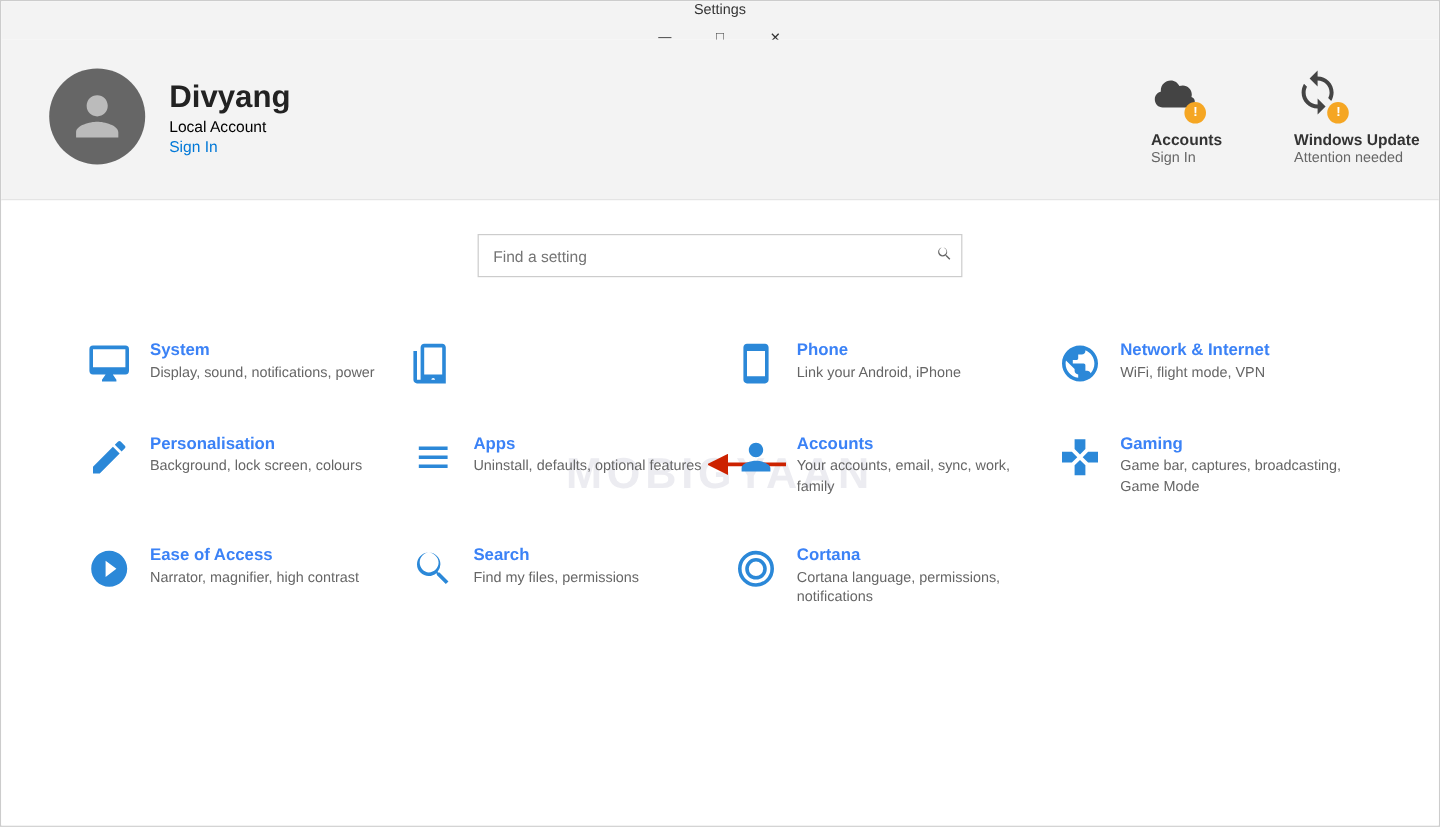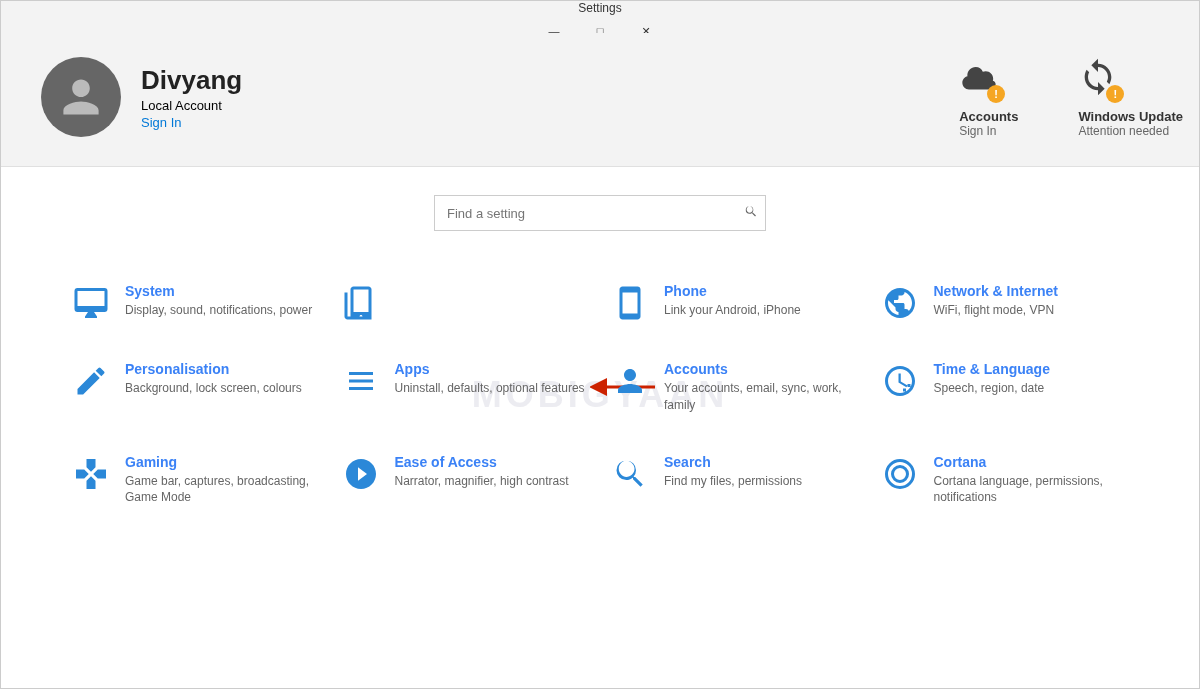--- a/index.html
+++ b/index.html
@@ -131,21 +131,21 @@
       background: #fff;
       flex: 1;
       display: flex;
       flex-direction: column;
       align-items: center;
       padding: 28px 60px 20px 60px;
       overflow-y: auto;
     }
     .search-bar {
       position: relative;
-      width: 332px;
+      width: 404px;
       margin-bottom: 36px;
     }
     .search-input {
       width: 100%;
       height: 36px;
       border: 1px solid #ccc;
       padding: 0 36px 0 12px;
       font-size: 13px;
       color: #555;
       outline: none;
@@ -363,31 +363,20 @@
             <svg viewBox="0 0 24 24">
                 <path d="M12 12c2.21 0 4-1.79 4-4s-1.79-4-4-4-4 1.79-4 4 1.79 4 4 4zm0 2c-2.67 0-8 1.34-8 4v2h16v-2c0-2.66-5.33-4-8-4z"></path>
               </svg>
           </div>
           <div class="settings-item-text">
             <span class="settings-item-title">Accounts</span>
             <span class="settings-item-desc">Your accounts, email, sync, work, family</span>
           </div>
         </div>
 
-        <div class="settings-item">
-          <div class="settings-item-icon">
-            <svg viewBox="0 0 24 24">
-                <path d="M11.99 2C6.47 2 2 6.48 2 12s4.47 10 9.99 10C17.52 22 22 17.52 22 12S17.52 2 11.99 2zM12 20c-4.42 0-8-3.58-8-8s3.58-8 8-8 8 3.58 8 8-3.58 8-8 8zm.5-13H11v6l5.25 3.15.75-1.23-4.5-2.67V7z M17 14h2v2h-2zm-3 3h2v2h-2z"></path>
-              </svg>
-          </div>
-          <div class="settings-item-text">
-            <span class="settings-item-title">Time &amp; Language</span>
-            <span class="settings-item-desc">Speech, region, date</span>
-          </div>
-        </div>
 
         <div class="settings-item">
           <div class="settings-item-icon">
             <svg viewBox="0 0 24 24">
                 <path d="M15 7.5V2H9v5.5l3 3 3-3zM7.5 9H2v6h5.5l3-3-3-3zM9 16.5V22h6v-5.5l-3-3-3 3zM16.5 9l-3 3 3 3H22V9h-5.5z"></path>
               </svg>
           </div>
           <div class="settings-item-text">
             <span class="settings-item-title">Gaming</span>
             <span class="settings-item-desc">Game bar, captures, broadcasting, Game Mode</span>

